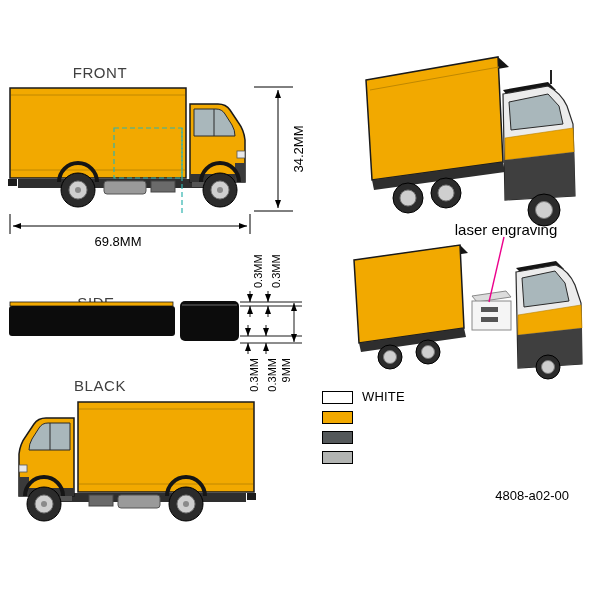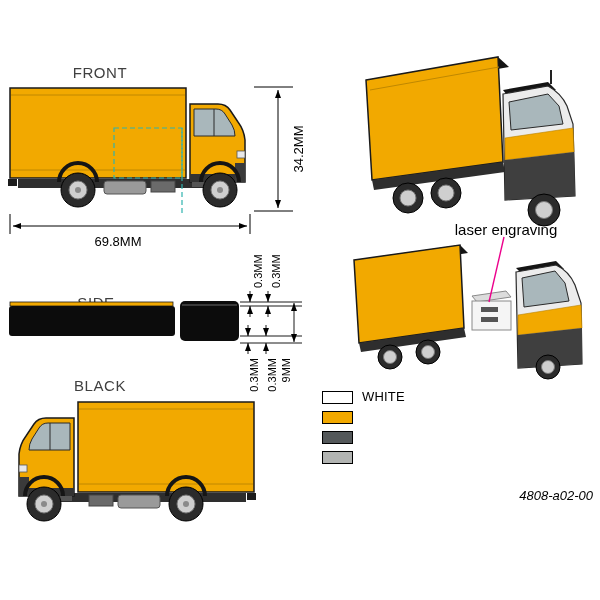--- a/index.html
+++ b/index.html
@@ -127,21 +127,21 @@
       <div class="swatch" style="background: rgb(242, 169, 0);"></div>
     </div>
     <div class="legend-row">
       <div class="swatch" style="background: rgb(84, 88, 90);"></div>
     </div>
     <div class="legend-row">
       <div class="swatch" style="background: rgb(178, 180, 178);"></div>
     </div>
   </div>
 
-  <div id="footer" class="abs" style="left:440px; top:487px; width:153px;font-style:italic;">
+  <div id="footer" class="abs" style="left:416px; top:487px; width:153px;">
     <div>4808-a02-00</div>
   </div>
 
   <svg class="abs" style="left:0; top:0; pointer-events:none;" width="600" height="600" viewBox="0 0 600 600">
     <defs>
       <marker id="arw" markerWidth="9" markerHeight="8" refX="8" refY="3" orient="auto-start-reverse" markerUnits="userSpaceOnUse">
         <path d="M0,0 L8,3 L0,6 Z" fill="#000"></path>
       </marker>
     </defs>
 

